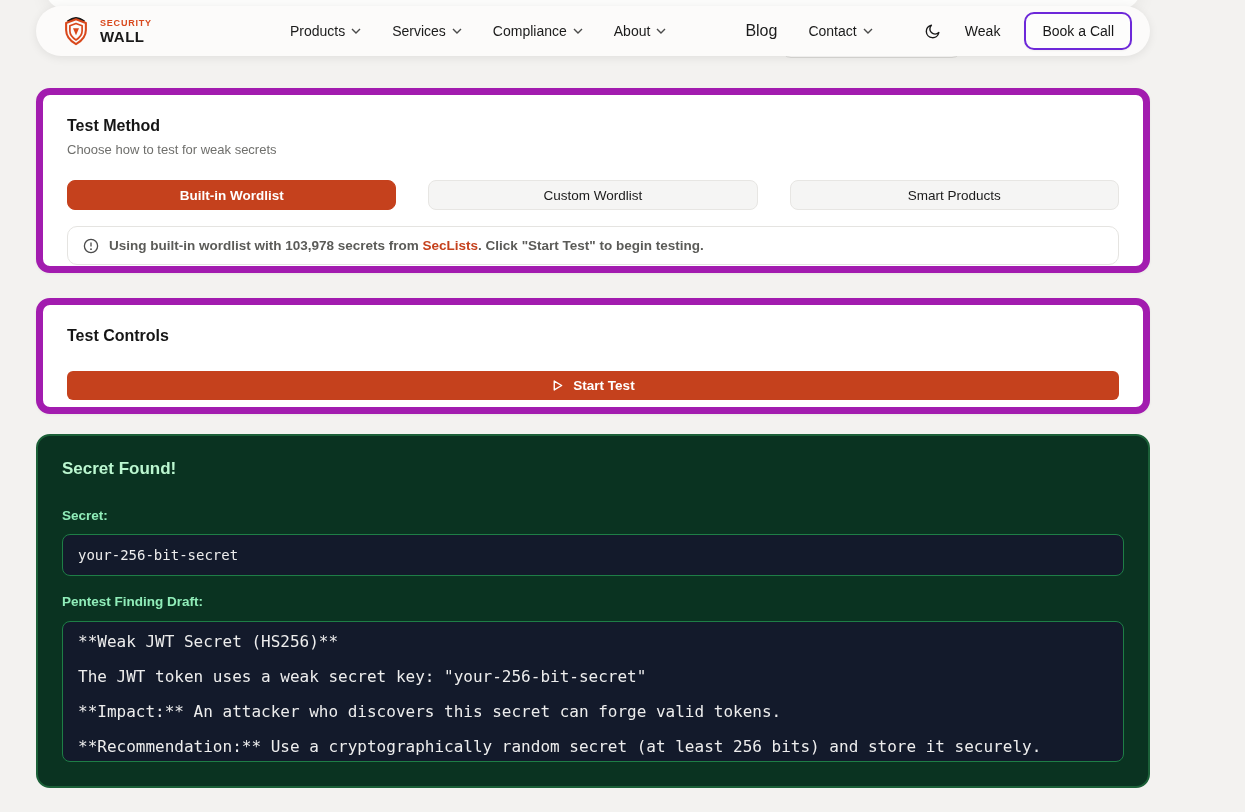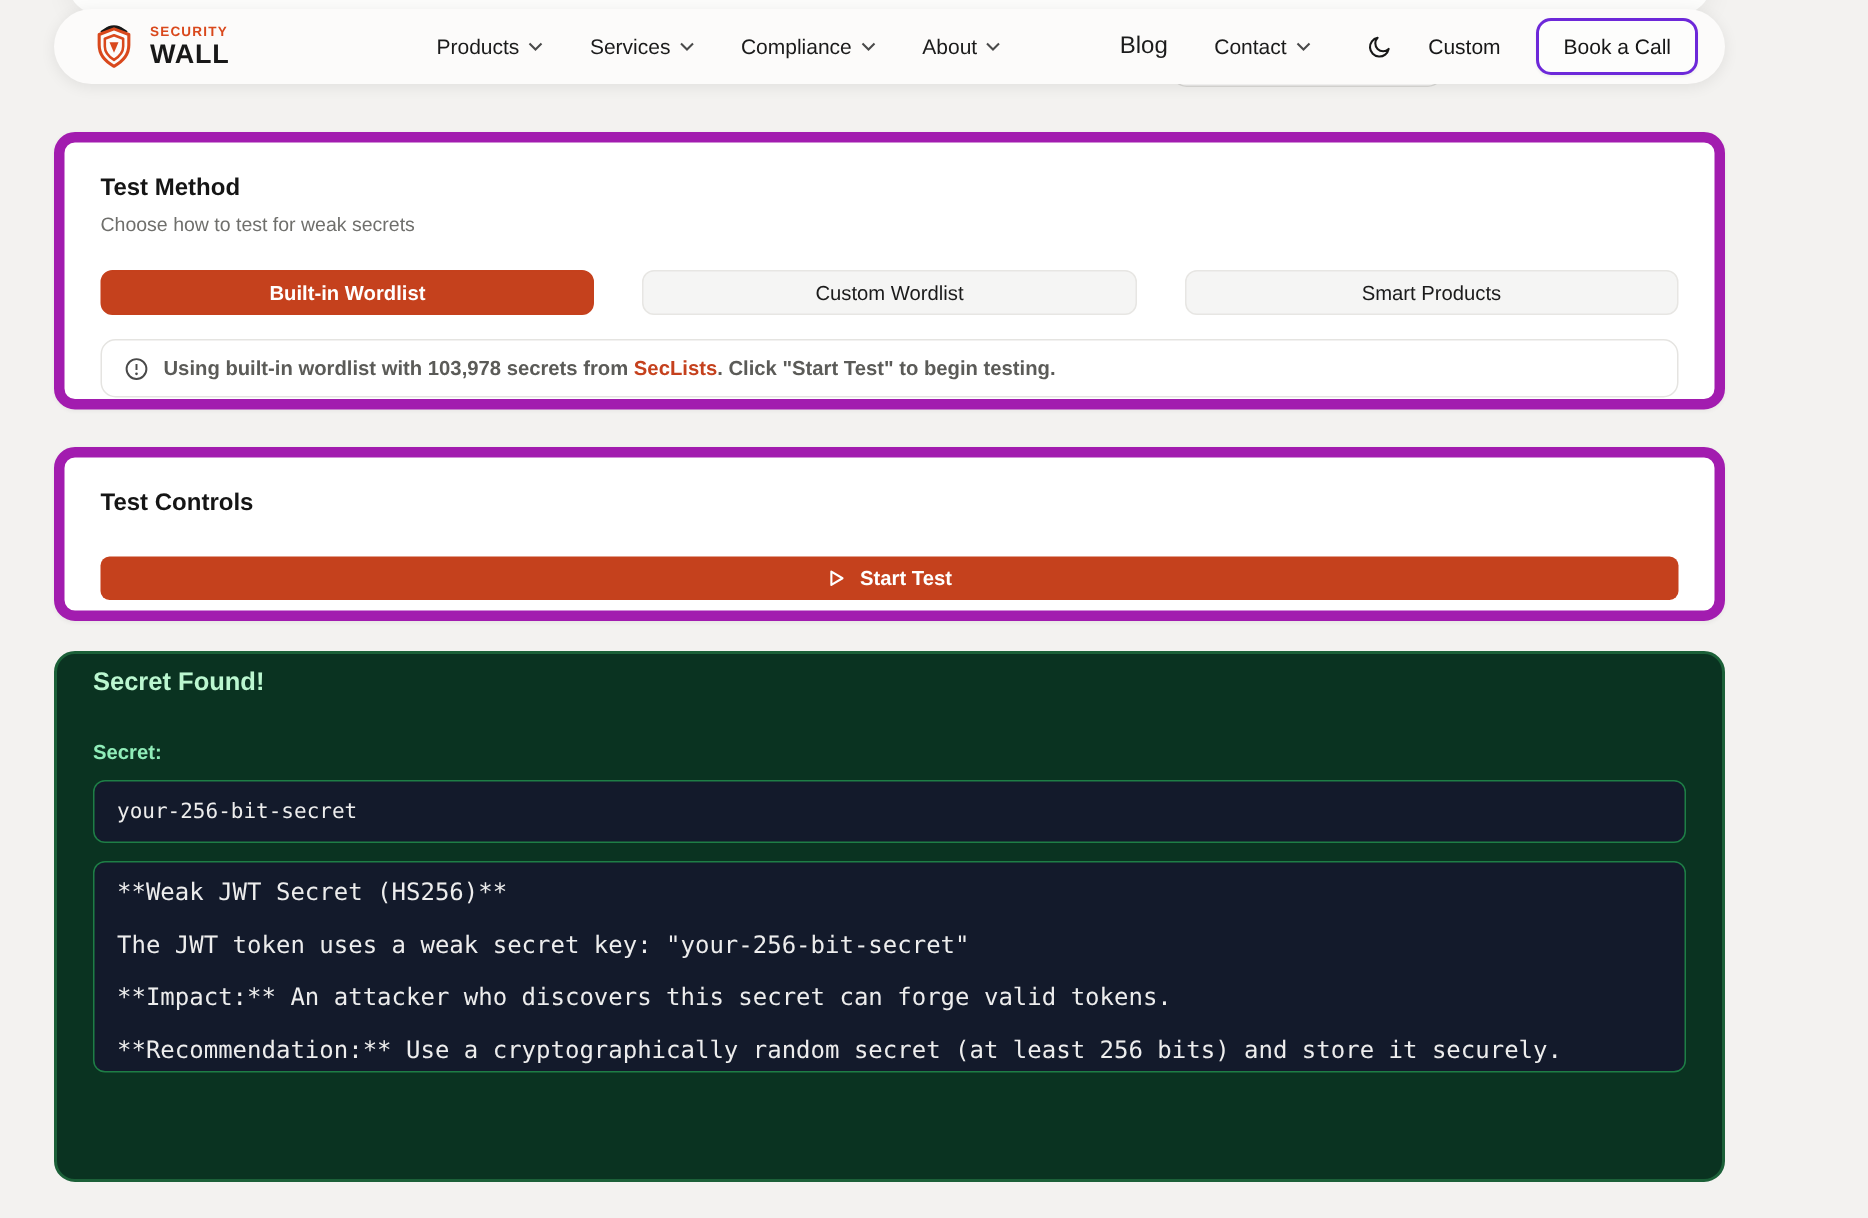--- a/index.html
+++ b/index.html
@@ -26,21 +26,21 @@
   .navbar {
     position:absolute; left:36px; top:6px; width:1114px; height:50px;
     background:#FCFBFA; border-radius:26px;
     box-shadow:0 2px 10px rgba(0,0,0,.08);
     display:flex; align-items:center; padding:0 18px 0 24px;
     z-index:5;
   }
   .brand { display:flex; align-items:center; gap:8px; }
   .brand-text { line-height:1; }
   .brand-top { display:block; font-size:9px; font-weight:700; letter-spacing:.8px; color:#D9481C; }
-  .brand-bottom { display:block; font-size:18px; font-weight:800; letter-spacing:.5px; color:#181818; margin-top:1px; }
+  .brand-bottom { display:block; font-size:15px; font-weight:800; letter-spacing:.5px; color:#181818; margin-top:1px; }
   .nav-center { display:flex; align-items:center; gap:31px; margin-left:138px; }
   .nav-item { display:flex; align-items:center; gap:6px; font-size:14px; color:#1B1B1B; cursor:pointer; white-space:nowrap; }
   .nav-item.big { font-size:16px;margin-left:48px; }
   .nav-right { margin-left:auto; display:flex; align-items:center; gap:24px; }
   .icon-btn { display:flex; align-items:center; cursor:pointer; }
   .login { font-size:14px; font-weight:500; cursor:pointer; }
   .book-call {
     font-size:14px; font-weight:500; background:#FDFDFC; border:2px solid #6d28d9;
     border-radius:10px; padding:9px 16px; cursor:pointer;
     box-shadow:0 1px 2px rgba(0,0,0,.05); font-family:inherit; color:#171717;
@@ -77,21 +77,21 @@
   .start-btn {
     margin-top:26px; width:100%; height:29px; background:#C5411D; border:none;
     border-radius:6px; color:#FFFFFF; font-size:13.5px; font-weight:600;
     display:flex; align-items:center; justify-content:center; gap:9px;
     cursor:pointer; font-family:inherit;
   }
 
   
   #card-result {
     top:434px; height:354px; background:#0A3321; border:2px solid #1B6038;
-    box-shadow:none; padding:9px 24px;
+    box-shadow:none; padding:23px 24px;
   }
   .result-title { font-size:17px; font-weight:700; color:#BBF7D0; }
   .result-label { font-size:13.5px; font-weight:700; color:#90EDB9; }
   .result-label.first { margin-top:29px; }
   .result-label.second { margin-top:18px; }
   .secret-input {
     margin-top:11px; width:100%; height:42px; background:#131A2B;
     border:1px solid #1E7E46; border-radius:8px; color:#EDEDED;
     font-family:"DejaVu Sans Mono", monospace; font-size:14px;
     padding:0 15px; outline:none;
@@ -176,21 +176,21 @@
   </div>
 
   <div class="nav-right">
     <span class="icon-btn">
       <span>
         <svg width="16" height="16" viewBox="0 0 16 16">
             <path d="M13.8 9.6 A 6.3 6.3 0 1 1 6.4 2.2 A 5 5 0 0 0 13.8 9.6 Z" stroke="#171717" stroke-width="1.4" fill="none" stroke-linejoin="round"></path>
           </svg>
       </span>
     </span>
-    <span class="login">Custom</span>
+    <span class="login">Weak</span>
     <button class="book-call">Book a Call</button>
   </div>
 </div>
 
 <div class="card" id="card-method">
   <div class="card-title">Test Method</div>
   <div class="card-sub">Choose how to test for weak secrets</div>
   <div class="method-row">
     <button class="method-btn active">Built-in Wordlist</button>
     <button class="method-btn">Custom Wordlist</button>
@@ -217,20 +217,21 @@
         </svg>
     </span>
     <span>Start Test</span>
   </button>
 </div>
 
 <div class="card" id="card-result">
   <div class="result-title">Secret Found!</div>
   <div class="result-label first">Secret:</div>
   <input class="secret-input" type="text" readonly="" value="your-256-bit-secret" style="">
+  <div class="result-label second">Pentest Finding Draft:</div>
   <textarea class="finding-area" readonly="" spellcheck="false" style="">**Weak JWT Secret (HS256)**
 
 The JWT token uses a weak secret key: "your-256-bit-secret"
 
 **Impact:** An attacker who discovers this secret can forge valid tokens.
 
 **Recommendation:** Use a cryptographically random secret (at least 256 bits) and store it securely.</textarea>
 </div>
 
 </body></html>

